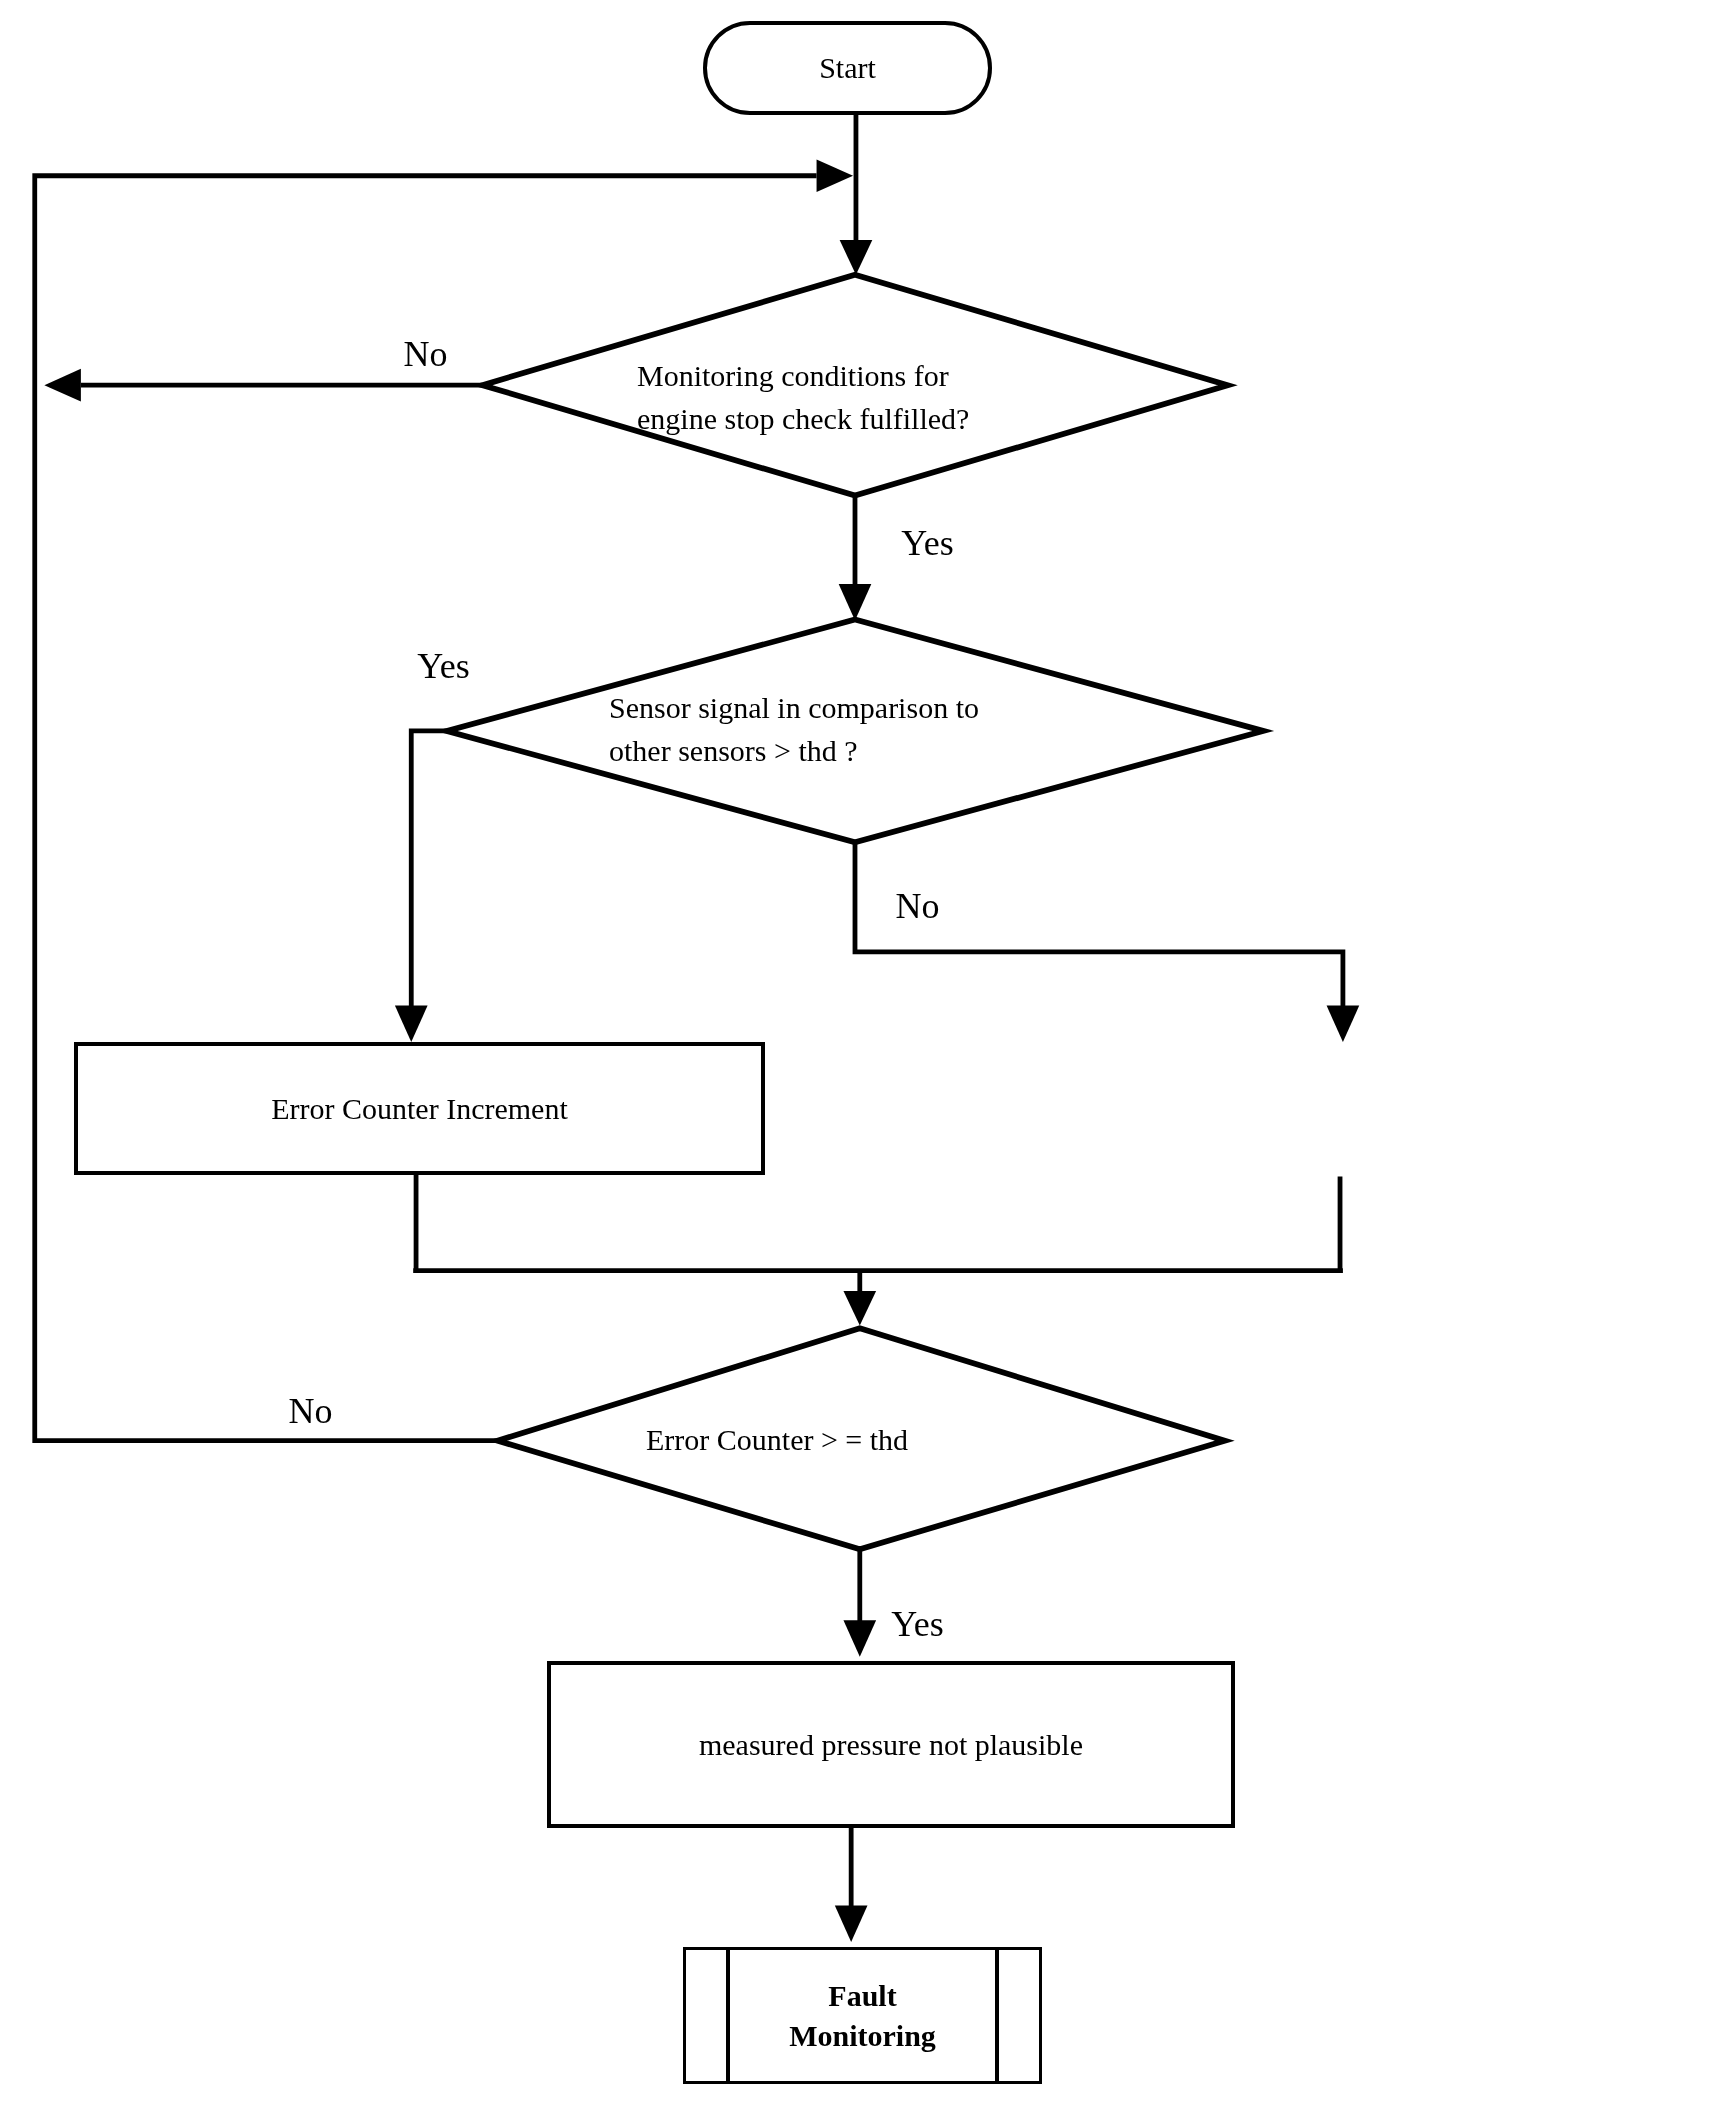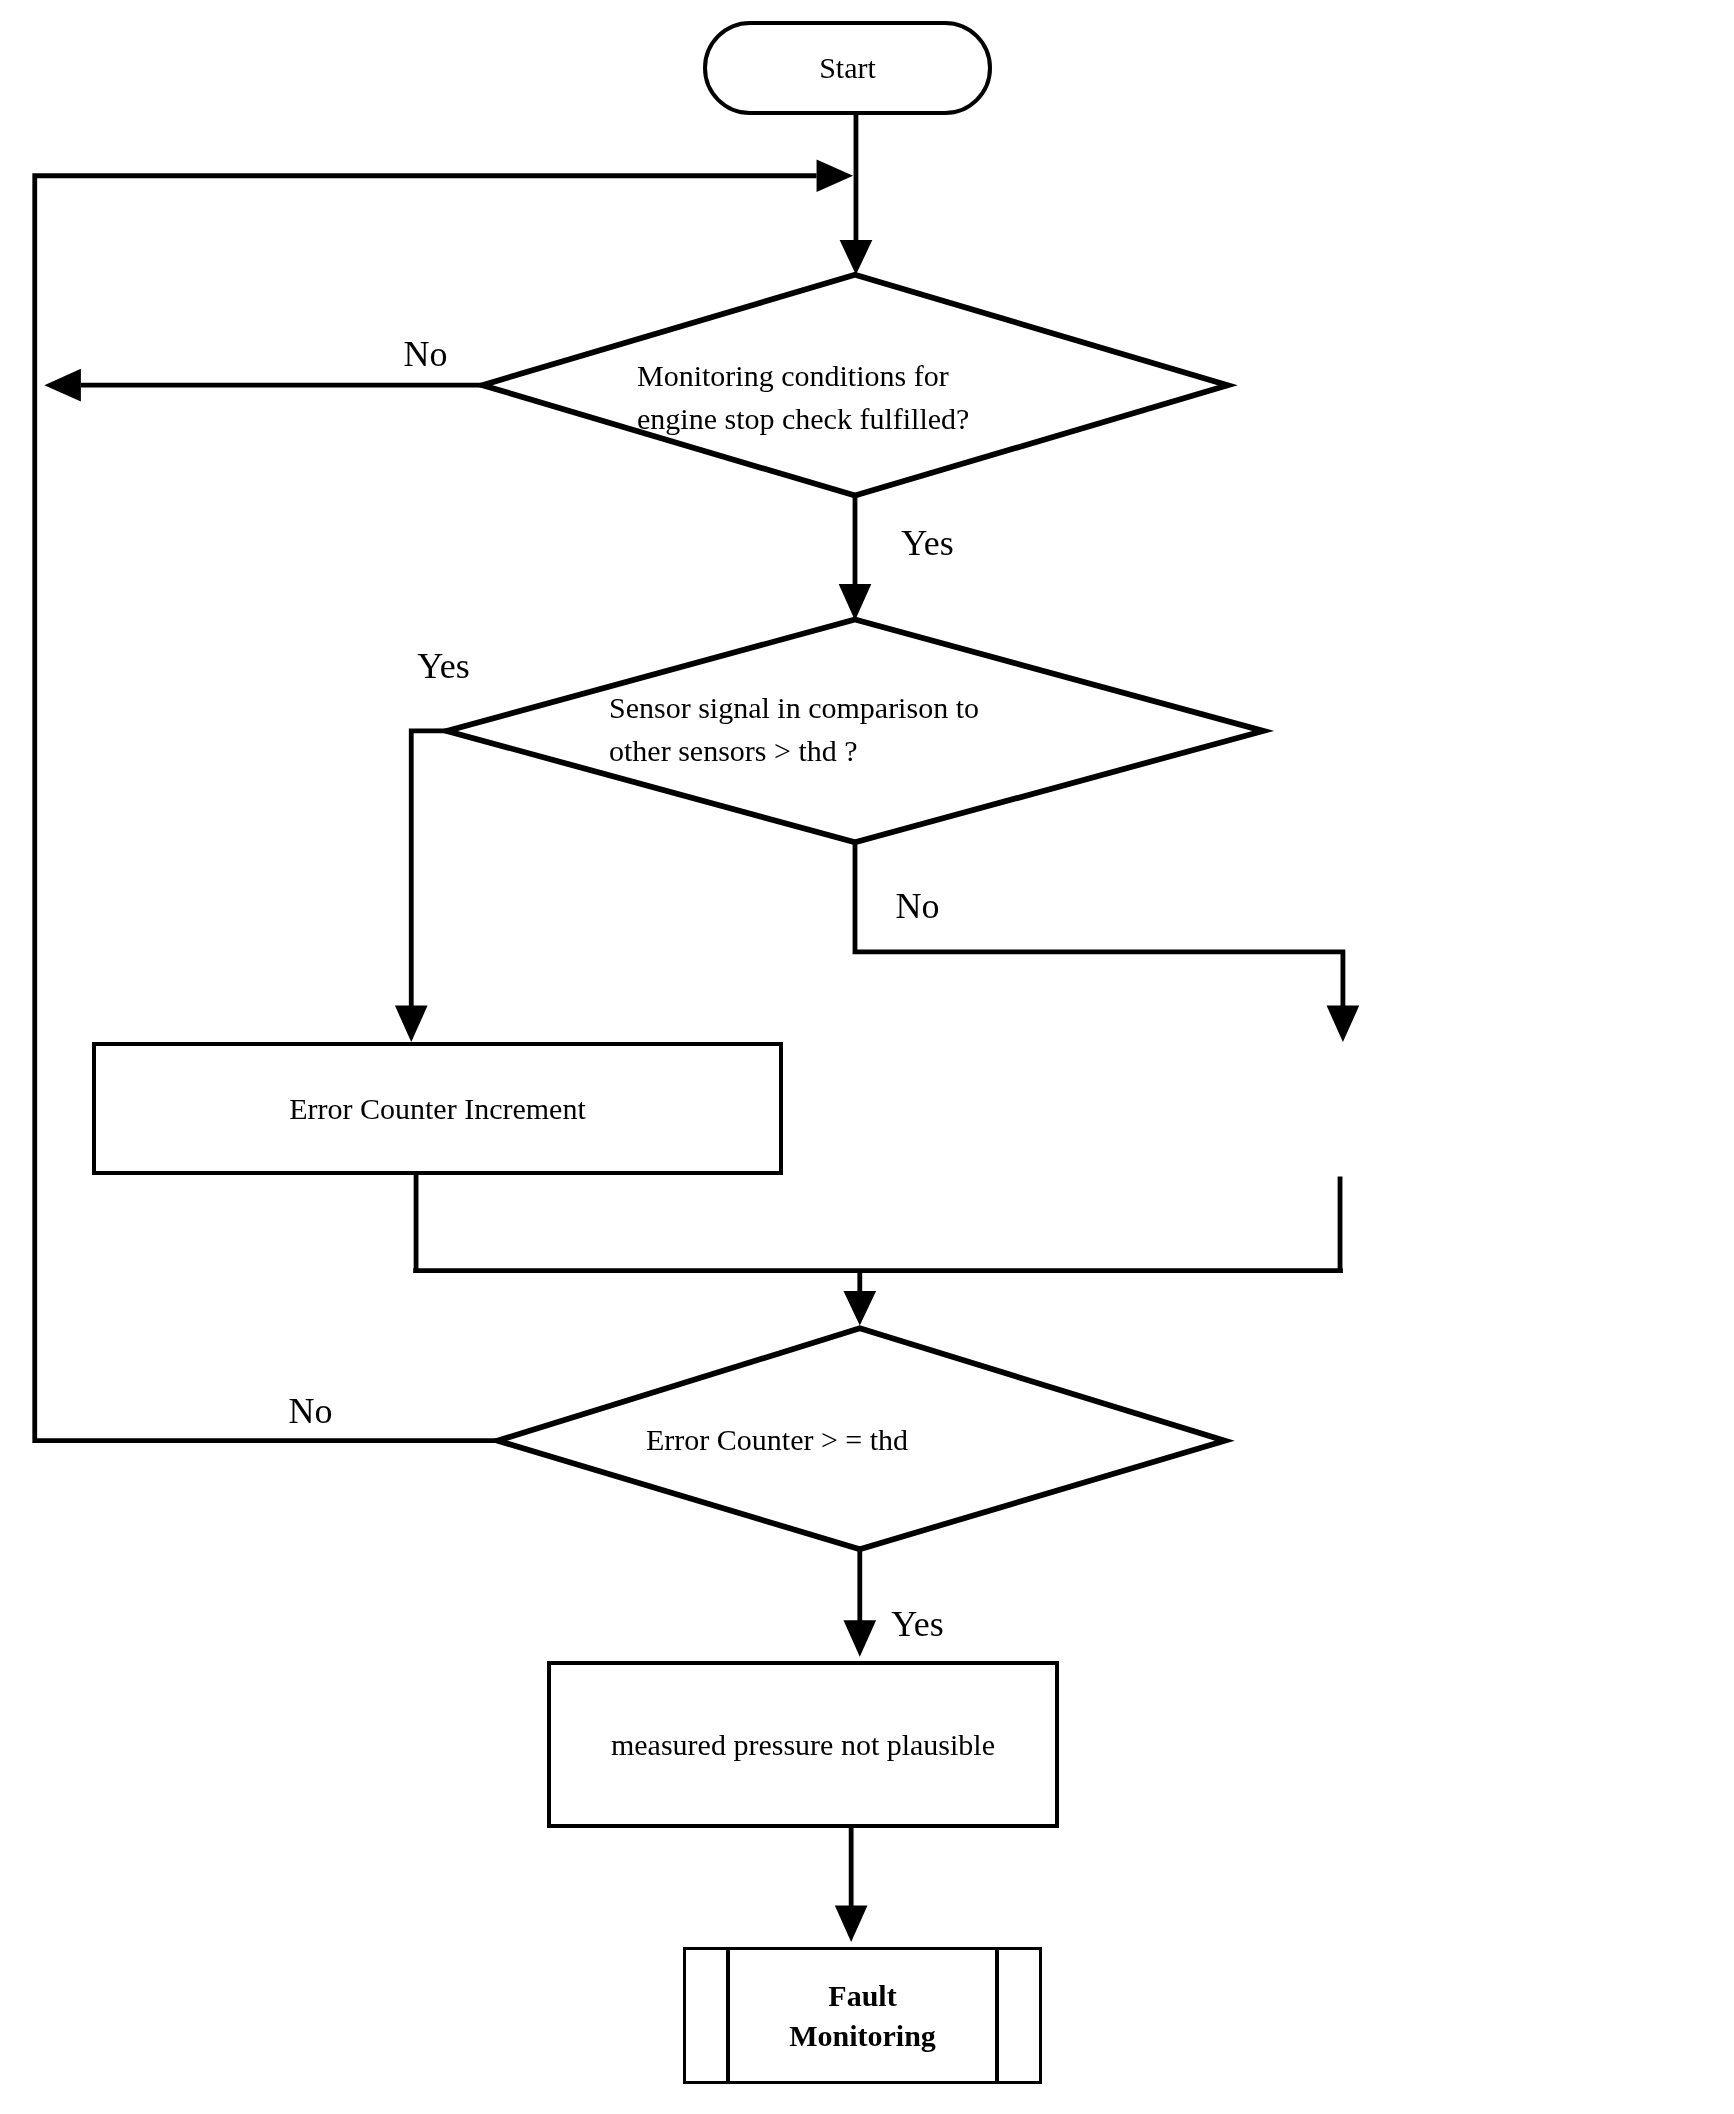--- a/index.html
+++ b/index.html
@@ -108,30 +108,30 @@
   <div class="dtext" style="left:637px; top:342px;margin-top:12px;">
     <span>Monitoring  conditions for</span><br>
     <span>engine stop check fulfilled?</span>
   </div>
 
   <div class="dtext" style="left:609px; top:686px;">
     <span>Sensor signal in comparison to</span><br>
     <span>other sensors &gt; thd ?</span>
   </div>
 
-  <div class="node" style="left:92px; top:1042px; width:691px; height:133px;">
+  <div class="node" style="left:74px; top:1042px; width:691px; height:133px;">
     <span>Error Counter Increment</span>
   </div>
 
 
   <div class="dtext" style="left:646px; top:1418px;">
     <span>Error Counter &gt; = thd</span>
   </div>
 
-  <div class="node" style="left:547px; top:1661px; width:512px; height:167px;">
+  <div class="node" style="left:547px; top:1661px; width:688px; height:167px;">
     <span>measured pressure not plausible</span>
   </div>
 
   <div class="node predef" style="left:683px; top:1947px; width:359px; height:137px;">
     <div class="vbar" style="left:40px;"></div>
     <div class="vbar" style="right:40px;"></div>
     <span>
       <span>Fault</span><br>
       <span>Monitoring</span>
     </span>

